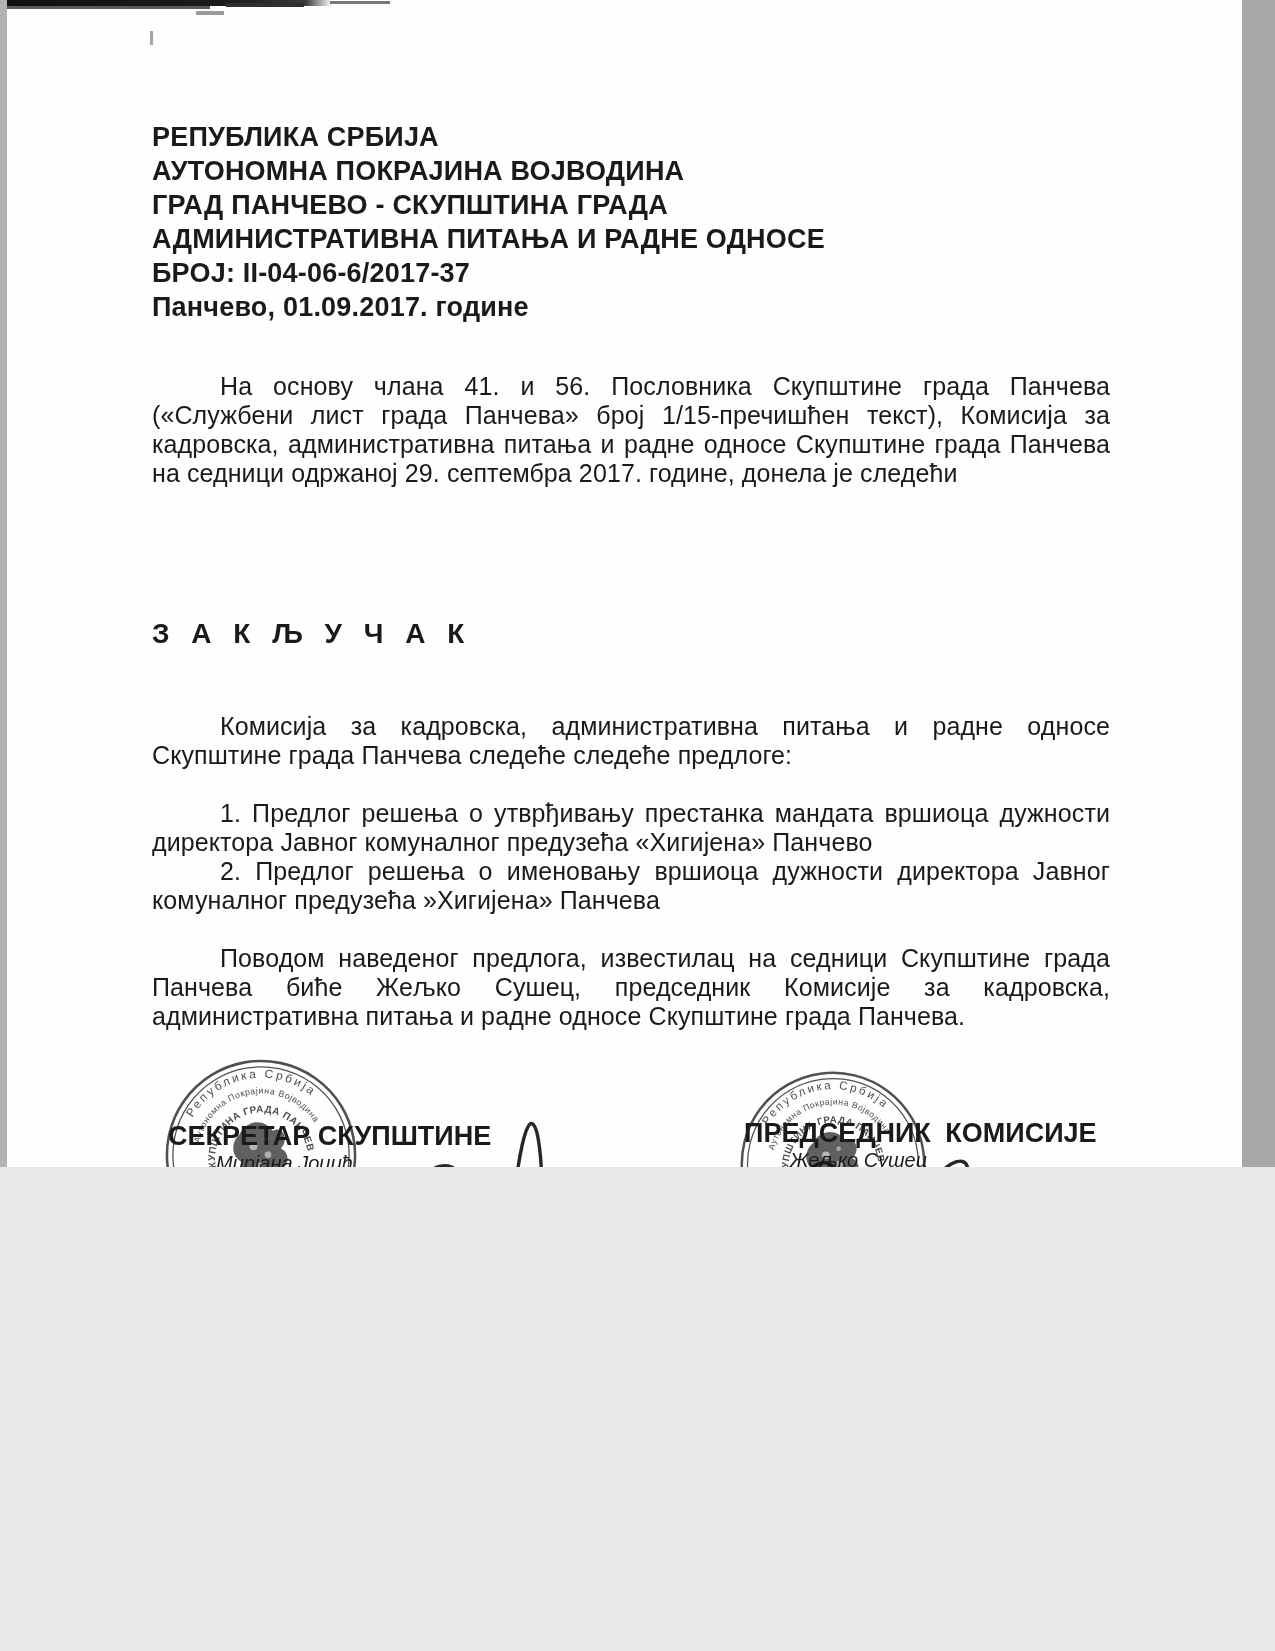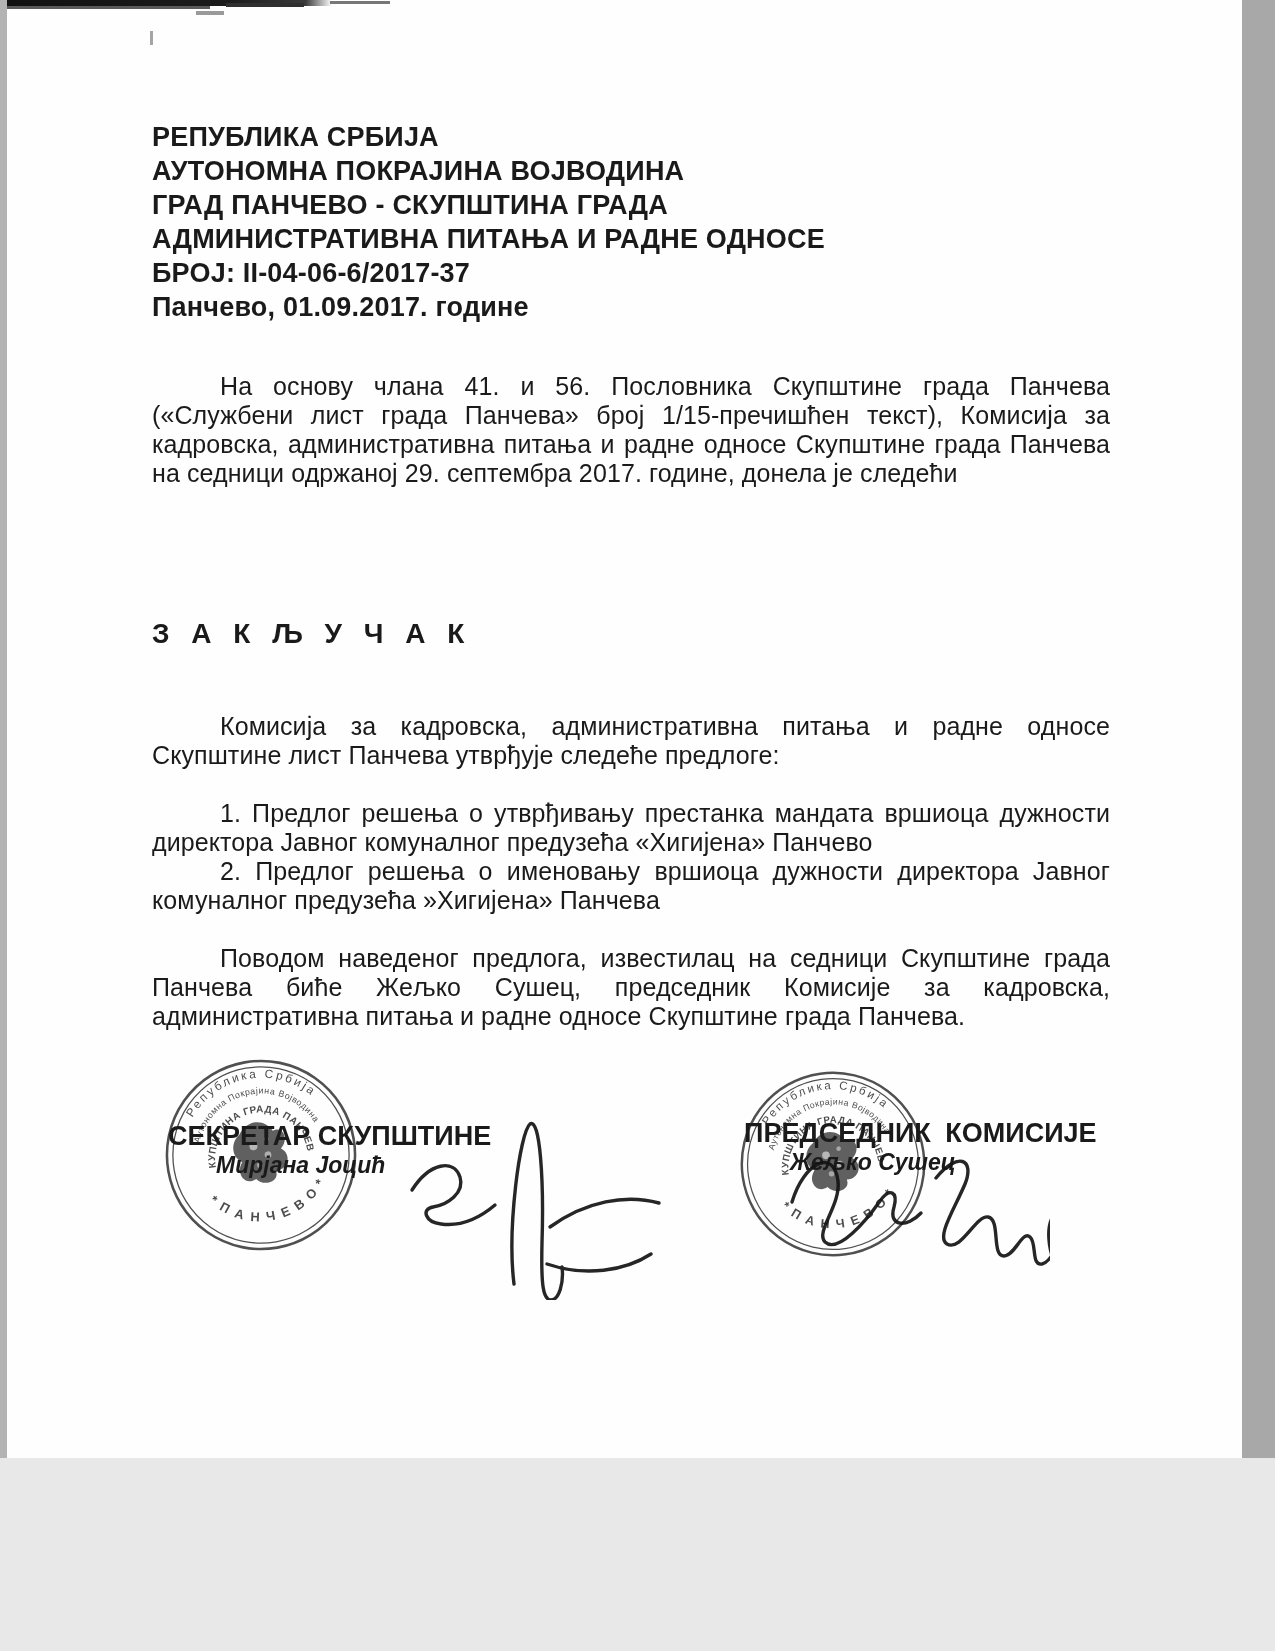--- a/index.html
+++ b/index.html
@@ -1,38 +1,38 @@
 <!DOCTYPE html>
 <html><head>
 <meta charset="utf-8">
 <style>
   html,body{margin:0;padding:0;background:#e8e8e8;}
   .page{
-    position:relative;width:1275px;height:1458px;background:#fefefe;
+    position:relative;width:1275px;height:1167px;background:#fefefe;
     font-family:"Liberation Sans",sans-serif;color:#1a1a1a;overflow:hidden;
     margin:0 auto;
   }
   
   .edge{position:absolute;}
   .edge-left{left:0;top:0;width:7px;height:1651px;background:#b3b3b3;}
   .edge-right{left:1242px;top:0;width:33px;height:1651px;background:#a8a8a8;}
   .edge-bottom{left:0;top:1644px;width:1275px;height:7px;background:#a8a8a8;}
   .top-art1{left:0;top:0;width:332px;height:6px;background:linear-gradient(90deg,#101010 0%,#1c1c1c 70%,#3a3a3a 92%,rgba(60,60,60,0) 100%);}
   .top-art2{left:5px;top:6px;width:205px;height:3px;background:#5a5a5a;}
   .top-art3{left:226px;top:3px;width:78px;height:4px;background:#2f2f2f;}
   .top-art4{left:330px;top:1px;width:60px;height:3px;background:#777;}
   .speck1{left:196px;top:11px;width:28px;height:4px;background:#9a9a9a;}
   .speck2{left:150px;top:31px;width:3px;height:14px;background:#a5a5a5;}
 
   .letterhead{position:absolute;left:152px;top:120px;font-size:27px;font-weight:bold;line-height:34px;letter-spacing:.2px;white-space:nowrap;}
   .para{position:absolute;left:152px;width:958px;font-size:25px;line-height:29px;text-align:justify;letter-spacing:.1px;margin:0;}
   .para.indent{text-indent:68px;}
   .doc-title{position:absolute;left:152px;top:618px;width:958px;text-align:left;font-size:28px;font-weight:bold;letter-spacing:7px;}
   .sig-title{position:absolute;font-size:27px;font-weight:bold;white-space:nowrap;}
-  .sig-name{position:absolute;font-size:23px;font-weight:bold;font-style:italic;white-space:nowrap;}
+  .sig-name{position:absolute;font-size:20px;font-weight:normal;font-style:italic;white-space:nowrap;}
   .sig-title.right{word-spacing:7px;}
   .stamp{position:absolute;opacity:.82;}
   .stamp svg{display:block;}
   .sig-svg{position:absolute;}
   .stamp-ring-text{fill:#262626;}
 </style>
 </head>
 <body>
 
 <div class="page">
@@ -50,21 +50,21 @@
     <div>ГРАД ПАНЧЕВО - СКУПШТИНА ГРАДА</div>
     <div>АДМИНИСТРАТИВНА ПИТАЊА И РАДНЕ ОДНОСЕ</div>
     <div>БРОЈ: II-04-06-6/2017-37</div>
     <div>Панчево, 01.09.2017. године</div>
   </div>
 
   <p class="para indent" style="top:372px;">На основу члана 41. и 56. Пословника Скупштине града Панчева («Службени лист града Панчева» број 1/15-пречишћен текст), Комисија за кадровска, административна питања и радне односе Скупштине града Панчева на седници одржаној 29. септембра 2017. године,  донела је следећи</p>
 
   <div class="doc-title">З А К Љ У Ч А К</div>
 
-  <p class="para indent" style="top:712px;">Комисија за кадровска, административна питања и радне односе Скупштине лист Панчева утврђује следеће предлоге:</p>
+  <p class="para indent" style="top:712px;">Комисија за кадровска, административна питања и радне односе Скупштине града Панчева следеће следеће предлоге:</p>
 
   <p class="para indent" style="top:799px;">1. Предлог решења о утврђивању престанка мандата вршиоца дужности директора Јавног комуналног предузећа  «Хигијена» Панчево</p>
   <p class="para indent" style="top:857px;">2. Предлог решења  о именовању вршиоца дужности директора Јавног комуналног предузећа »Хигијена» Панчева</p>
 
   <p class="para indent" style="top:944px;">Поводом наведеног предлога, известилац на седници Скупштине града Панчева биће Жељко Сушец, председник Комисије за кадровска, административна питања и радне односе Скупштине града Панчева.</p>
 
   <div class="stamp" style="left:162px;top:1056px;transform:rotate(-10deg);">
     <svg width="198" height="198" viewBox="0 0 200 200">
       <defs>
         <path id="s1top" d="M 20,102 A 80,80 0 0 1 180,102"></path>

